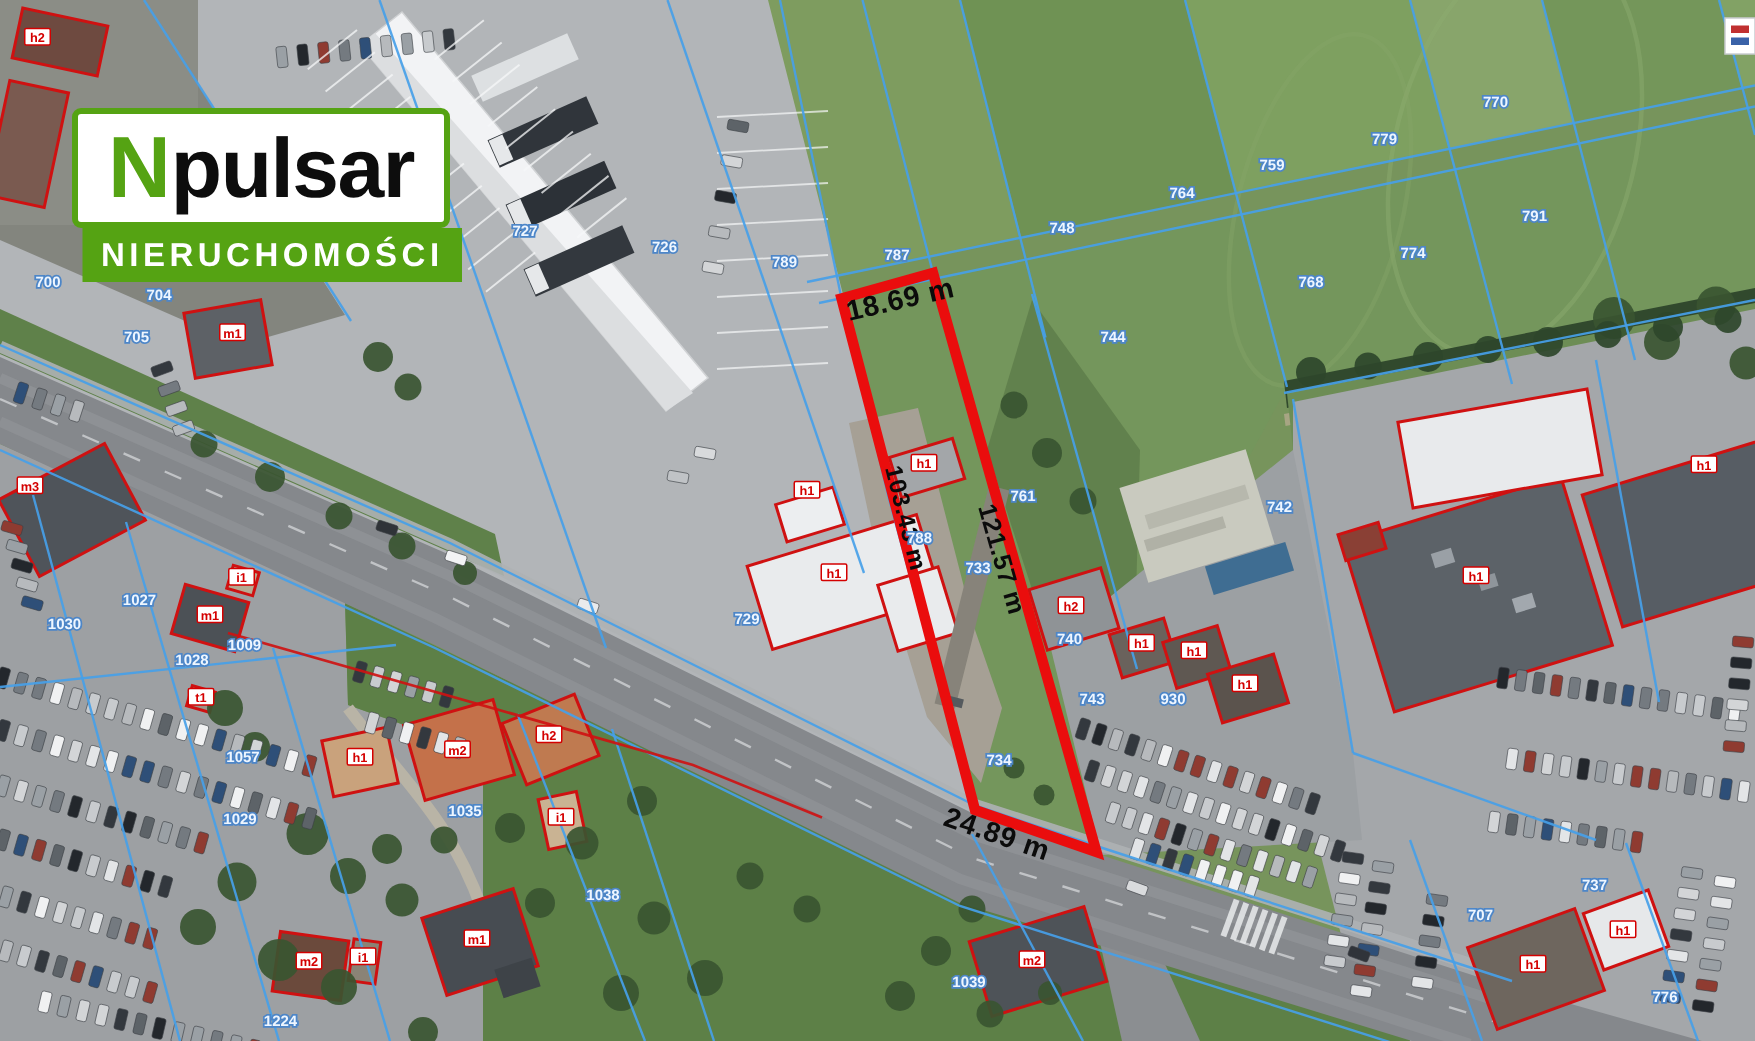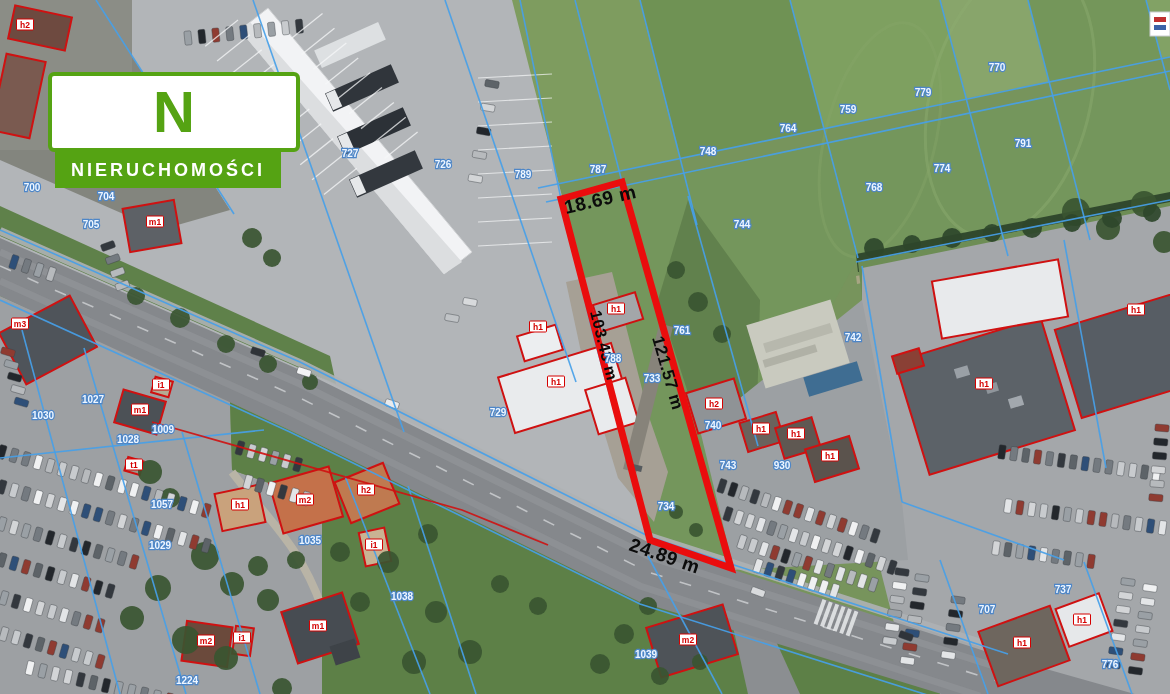--- a/index.html
+++ b/index.html
@@ -7,22 +7,22 @@
          font-family:"Liberation Sans",sans-serif;}
   svg{position:absolute;left:0;top:0;display:block;}
   .cad{stroke:#46a0e8;stroke-width:1.6;fill:none;opacity:.92;}
   .redline{stroke:#cf1111;stroke-width:1.8;fill:none;opacity:.9;}
   .meas{font-family:"Liberation Sans",sans-serif;font-weight:bold;fill:#0b0b0b;letter-spacing:.5px;}
   .logo-card{position:absolute;left:48px;top:72px;width:252px;height:80px;background:#ffffff;
              border:4px solid #55a313;border-radius:6px;box-sizing:border-box;
              display:flex;align-items:center;justify-content:center;z-index:5;}
   .logo-card .n{color:#55a313;font-size:58px;font-weight:bold;line-height:1;}
   .logo-card .word{color:#0d0d0d;font-size:56px;font-weight:bold;line-height:1;letter-spacing:-1px;}
-  .logo-bar{position:absolute;left:55px;top:152px;width:226px;height:36px;background:#55a313;
-            color:#fff;font-size:18px;font-weight:bold;letter-spacing:3px;display:flex;
+  .logo-bar{position:absolute;left:55px;top:152px;width:253px;height:36px;background:#55a313;
+            color:#fff;font-size:22px;font-weight:bold;letter-spacing:3px;display:flex;
             align-items:center;justify-content:center;z-index:5;}
 </style>
 </head>
 <body>
 
 <div class="stage">
 <svg id="aerial" width="1170" height="694" viewBox="0 0 1170 694">
 
   <g id="gTerrain">
     <rect x="0" y="0" width="1170" height="694" fill="#77945c"></rect>
@@ -618,15 +618,16 @@
 
   <g>
     <rect x="1150" y="12" width="20" height="24" fill="#ffffff" stroke="#c9ccd0"></rect>
     <rect x="1154" y="17" width="12" height="5" fill="#c03030"></rect>
     <rect x="1154" y="25" width="12" height="5" fill="#3a62a8"></rect>
   </g>
 </svg>
 
   <div class="logo-card">
     <span class="n">N</span>
+      <span class="word">pulsar</span>
   </div>
   <div class="logo-bar">NIERUCHOMOŚCI</div>
 </div>
 
 </body></html>

